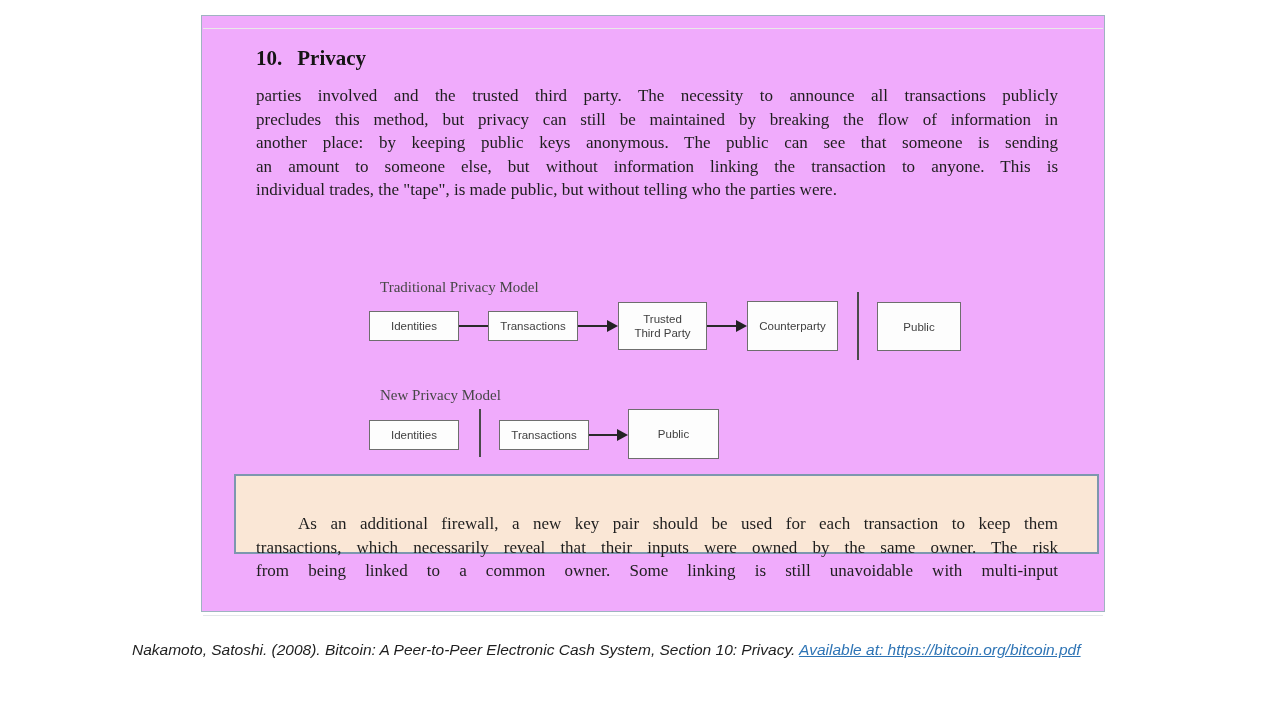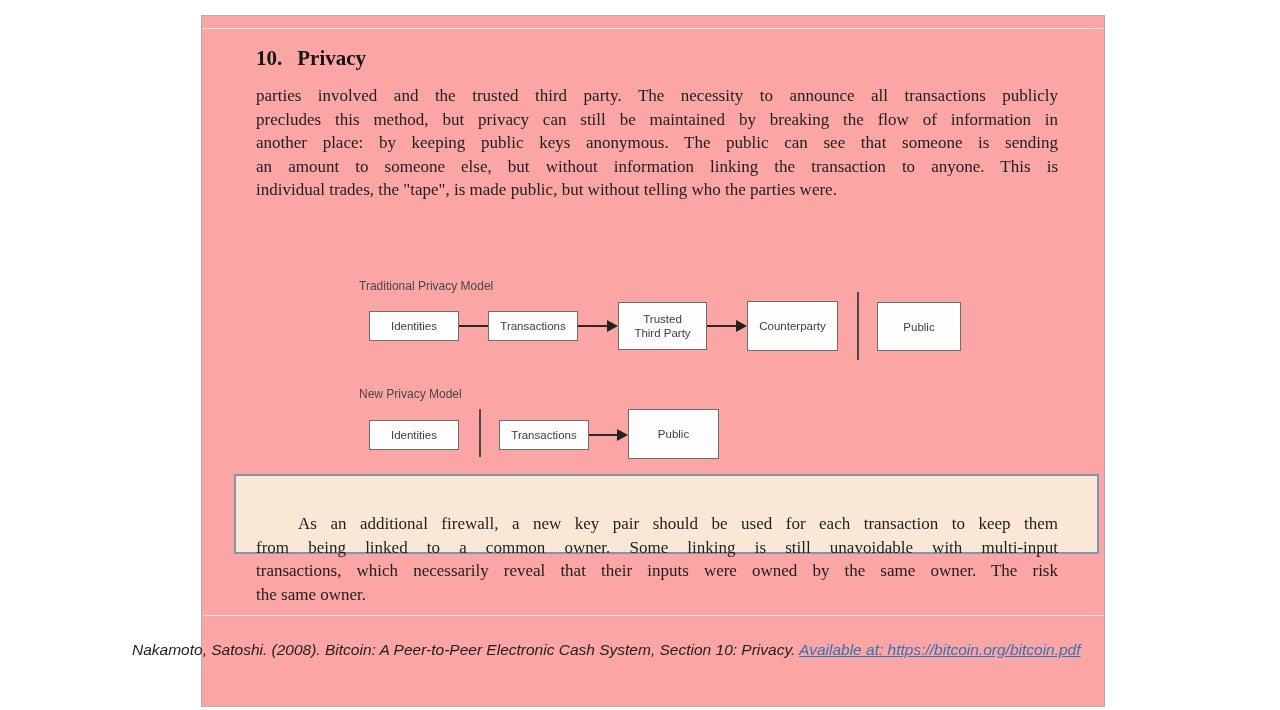--- a/index.html
+++ b/index.html
@@ -1,22 +1,22 @@
 <!DOCTYPE html>
 <html><head>
 <meta charset="utf-8">
 <style>
   * { margin: 0; padding: 0; box-sizing: border-box; }
   html, body { width: 1280px; height: 710px; background: #ffffff; overflow: hidden;
     font-family: "Liberation Serif", serif; }
 
   
   .frame {
-    position: absolute; left: 201px; top: 15px; width: 904px; height: 692px;
-    border: 1px solid #9fb3c1; background: #fca5a5;
+    position: absolute; left: 201px; top: 15px; width: 904px; height: 597px;
+    border: 1px solid #9fb3c1; background: #f0abfc;
   }
   .topline { position: absolute; left: 1px; right: 1px; top: 12px; height: 1px; background: #e9e9e9; }
   .footline { position: absolute; left: 1px; right: 1px; top: 599px; height: 1px; background: #e3e7ea; }
 
   
   .heading {
     position: absolute; left: 54px; top: 29px;
     font-weight: bold; font-size: 21px; color: #151515; line-height: 26px;
   }
   .heading .num { margin-right: 15px; }
@@ -30,22 +30,22 @@
   .lline { text-align: left; }
   .indent { text-indent: 42px; margin-top: 28px; }
 
   
   .highlight {
     position: absolute; left: 32px; top: 458px; width: 865px; height: 80px;
     background: #fae7d6; border: 2px solid #7d97ae; z-index: 1;
   }
 
   
-  .dlabel { position: absolute; font-family: Liberation Sans, sans-serif;
-    font-size: 12px; color: #474747; }
+  .dlabel { position: absolute; font-family: Liberation Serif, serif;
+    font-size: 15px; color: #474747; margin-left: 21px; }
   .dbox {
     position: absolute; border: 1.5px solid #6e6e6e; background: #fdfdfd;
     display: flex; align-items: center; justify-content: center; text-align: center;
     font-family: "Liberation Sans", sans-serif; font-size: 11.5px; color: #3f3f3f;
     line-height: 14px;
   }
   .cline { position: absolute; height: 1.5px; background: #2a2a2a; }
   .ahead { position: absolute; width: 0; height: 0;
     border-top: 6.5px solid transparent; border-bottom: 6.5px solid transparent;
     border-left: 11px solid #222222; }
@@ -119,21 +119,20 @@
     <div class="cline" style="left:387px; top:418px; width:28px;"></div>
     <div class="ahead" style="left:415px; top:412.5px;"></div>
 
     <div class="dbox" style="left:426px; top:393px; width:91px; height:50px;">Public</div>
   </div>
 
   <div class="highlight"></div>
 
   <div class="para para2">
     <div class="jline indent">As an additional firewall, a new key pair should be used for each transaction to keep them</div>
+    <div class="jline">transactions, which necessarily reveal that their inputs were owned by the same owner.  The risk</div>
     <div class="jline">from being linked to a common owner.  Some linking is still unavoidable with multi-input</div>
-    <div class="jline">transactions, which necessarily reveal that their inputs were owned by the same owner.  The risk</div>
-    <div class="lline">the same owner.</div>
   </div>
 </div>
 
 <div class="citation">
   <span>Nakamoto, Satoshi. (2008). Bitcoin: A Peer-to-Peer Electronic Cash System, Section 10: Privacy. </span><a>Available at: https://bitcoin.org/bitcoin.pdf</a>
 </div>
 
 </body></html>

